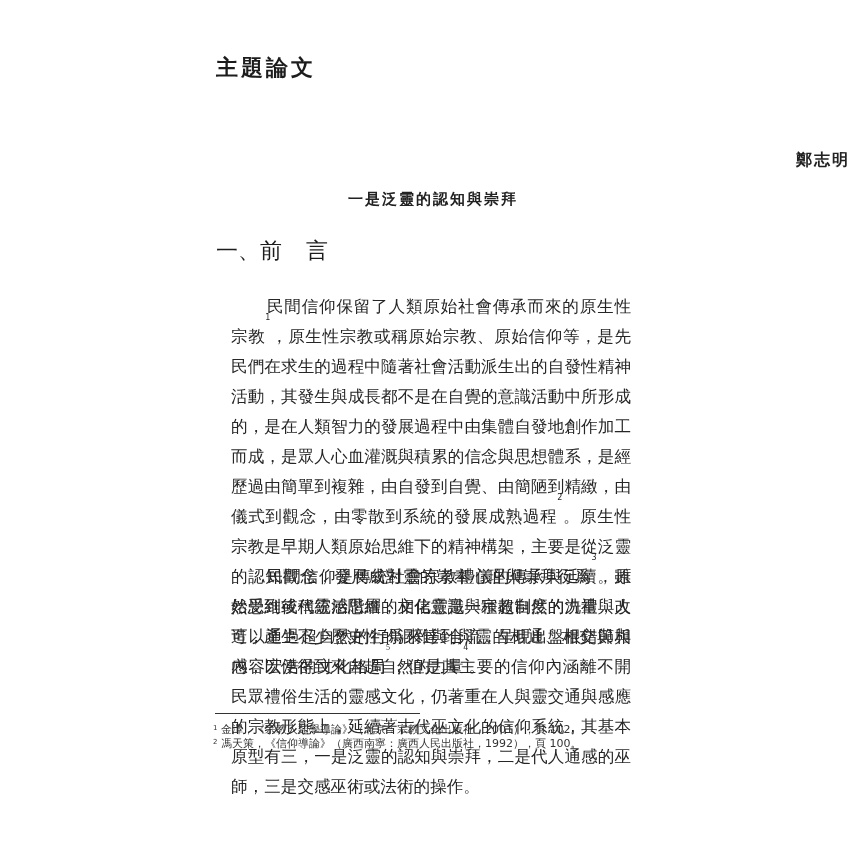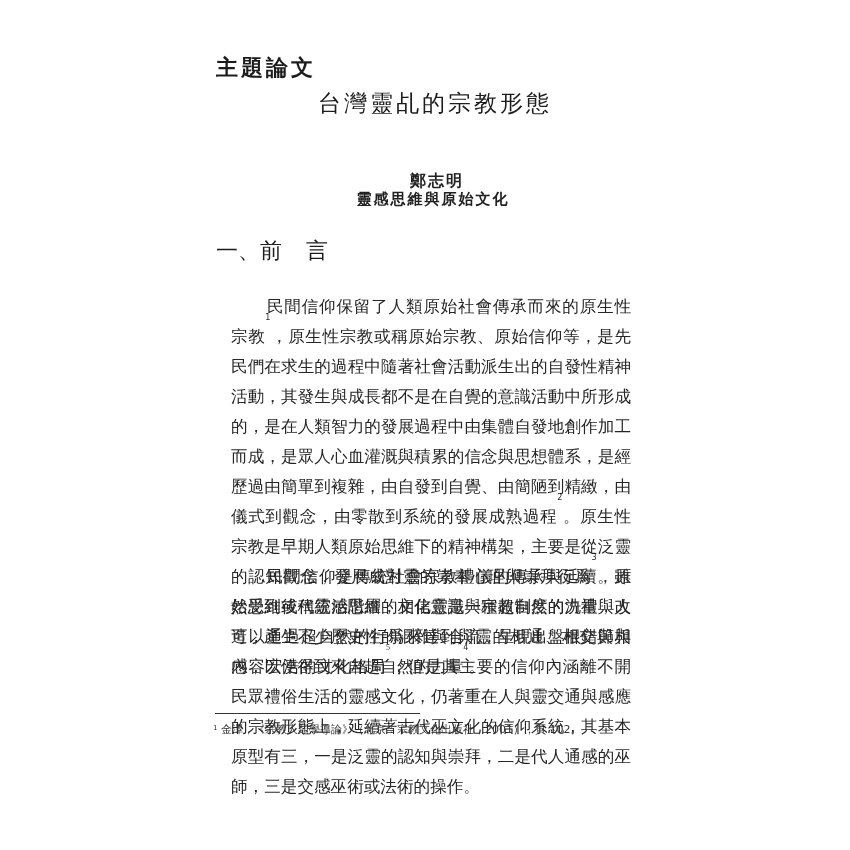--- a/index.html
+++ b/index.html
@@ -37,28 +37,27 @@
       font-size: 23px;
       letter-spacing: 3px;
       color: #1c1c1c;
       white-space: nowrap;
     }
     .author {
       position: absolute;
       left: 0;
       width: 850px;
       top: 150px;
-      text-align: center;
+      text-align: right;
       font-size: 16px;
       font-weight: bold;
       letter-spacing: 2px;
       padding-left: 24px;
       box-sizing: border-box;
       color: #222;
-      margin-top: 21px;
     }
     .affiliation {
       position: absolute;
       left: 0;
       width: 850px;
       top: 190px;
       text-align: center;
       font-size: 15px;
       font-weight: bold;
       letter-spacing: 2px;
@@ -130,35 +129,35 @@
       top: -2px;
     }
   </style>
 </head>
 <body>
 
 <div class="page">
 
   <div class="section-label">主題論文</div>
 
-  <div class="paper-title">台灣靈乩的宗教形態</div>
 
   <div class="author">鄭志明</div>
 
-  <div class="affiliation">靈感思維與原始文化</div>
+  <div class="affiliation">一是泛靈的認知與崇拜</div>
 
   <div class="section-heading"><span>一、前</span><span class="gap"></span><span>言</span></div>
 
   <div class="body-text para1">
     <p>民間信仰保留了人類原始社會傳承而來的原生性宗教<sup>1</sup>，原生性宗教或稱原始宗教、原始信仰等，是先民們在求生的過程中隨著社會活動派生出的自發性精神活動，其發生與成長都不是在自覺的意識活動中所形成的，是在人類智力的發展過程中由集體自發地創作加工而成，是眾人心血灌溉與積累的信念與思想體系，是經歷過由簡單到複雜，由自發到自覺、由簡陋到精緻，由儀式到觀念，由零散到系統的發展成熟過程<sup>2</sup>。原生性宗教是早期人類原始思維下的精神構架，主要是從泛靈的認知觀念，發展成對靈的崇奉心理與崇拜行爲<sup>3</sup>。原始思維或稱靈感思維，相信靈是一種超自然的力量，人可以通過超自然的行爲來達到與靈的相通、相交與相感，以便得到來自超自然的力量<sup>4</sup>。</p>
   </div>
 
   <div class="body-text para2">
     <p>民間信仰是傳統社會宗教禮儀的傳承與延續，雖然受到後代統治階層的文化意識與宗教制度的洗禮與改造，產生不少歷史性的混雜與合流，呈現出盤根錯節與內容宏浩的文化格局<sup>5</sup>，但是其主要的信仰內涵離不開民眾禮俗生活的靈感文化，仍著重在人與靈交通與感應的宗教形態上，延續著古代巫文化的信仰系統，其基本原型有三，一是泛靈的認知與崇拜，二是代人通感的巫師，三是交感巫術或法術的操作。</p>
   </div>
 
   <div class="footnote-rule"></div>
 
   <div class="footnotes">
     <div class="footnote"><span class="fn-num">1</span><span>金澤，《宗教人類學導論》（北京：宗教文化出版社，2001），頁 102。</span></div>
+    <div class="footnote"><span class="fn-num">2</span><span>馮天策，《信仰導論》（廣西南寧：廣西人民出版社，1992），頁 100。</span></div>
   </div>
 
 </div>
 
 </body></html>

